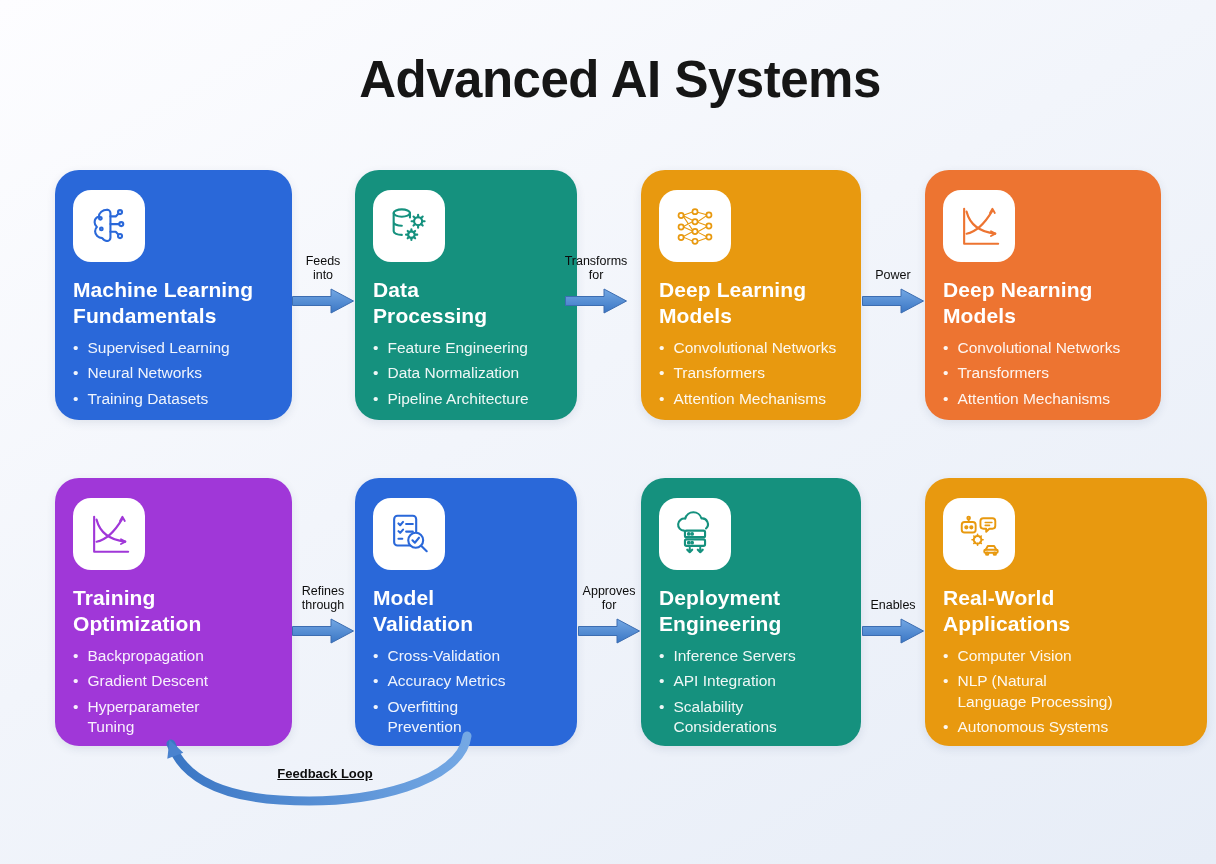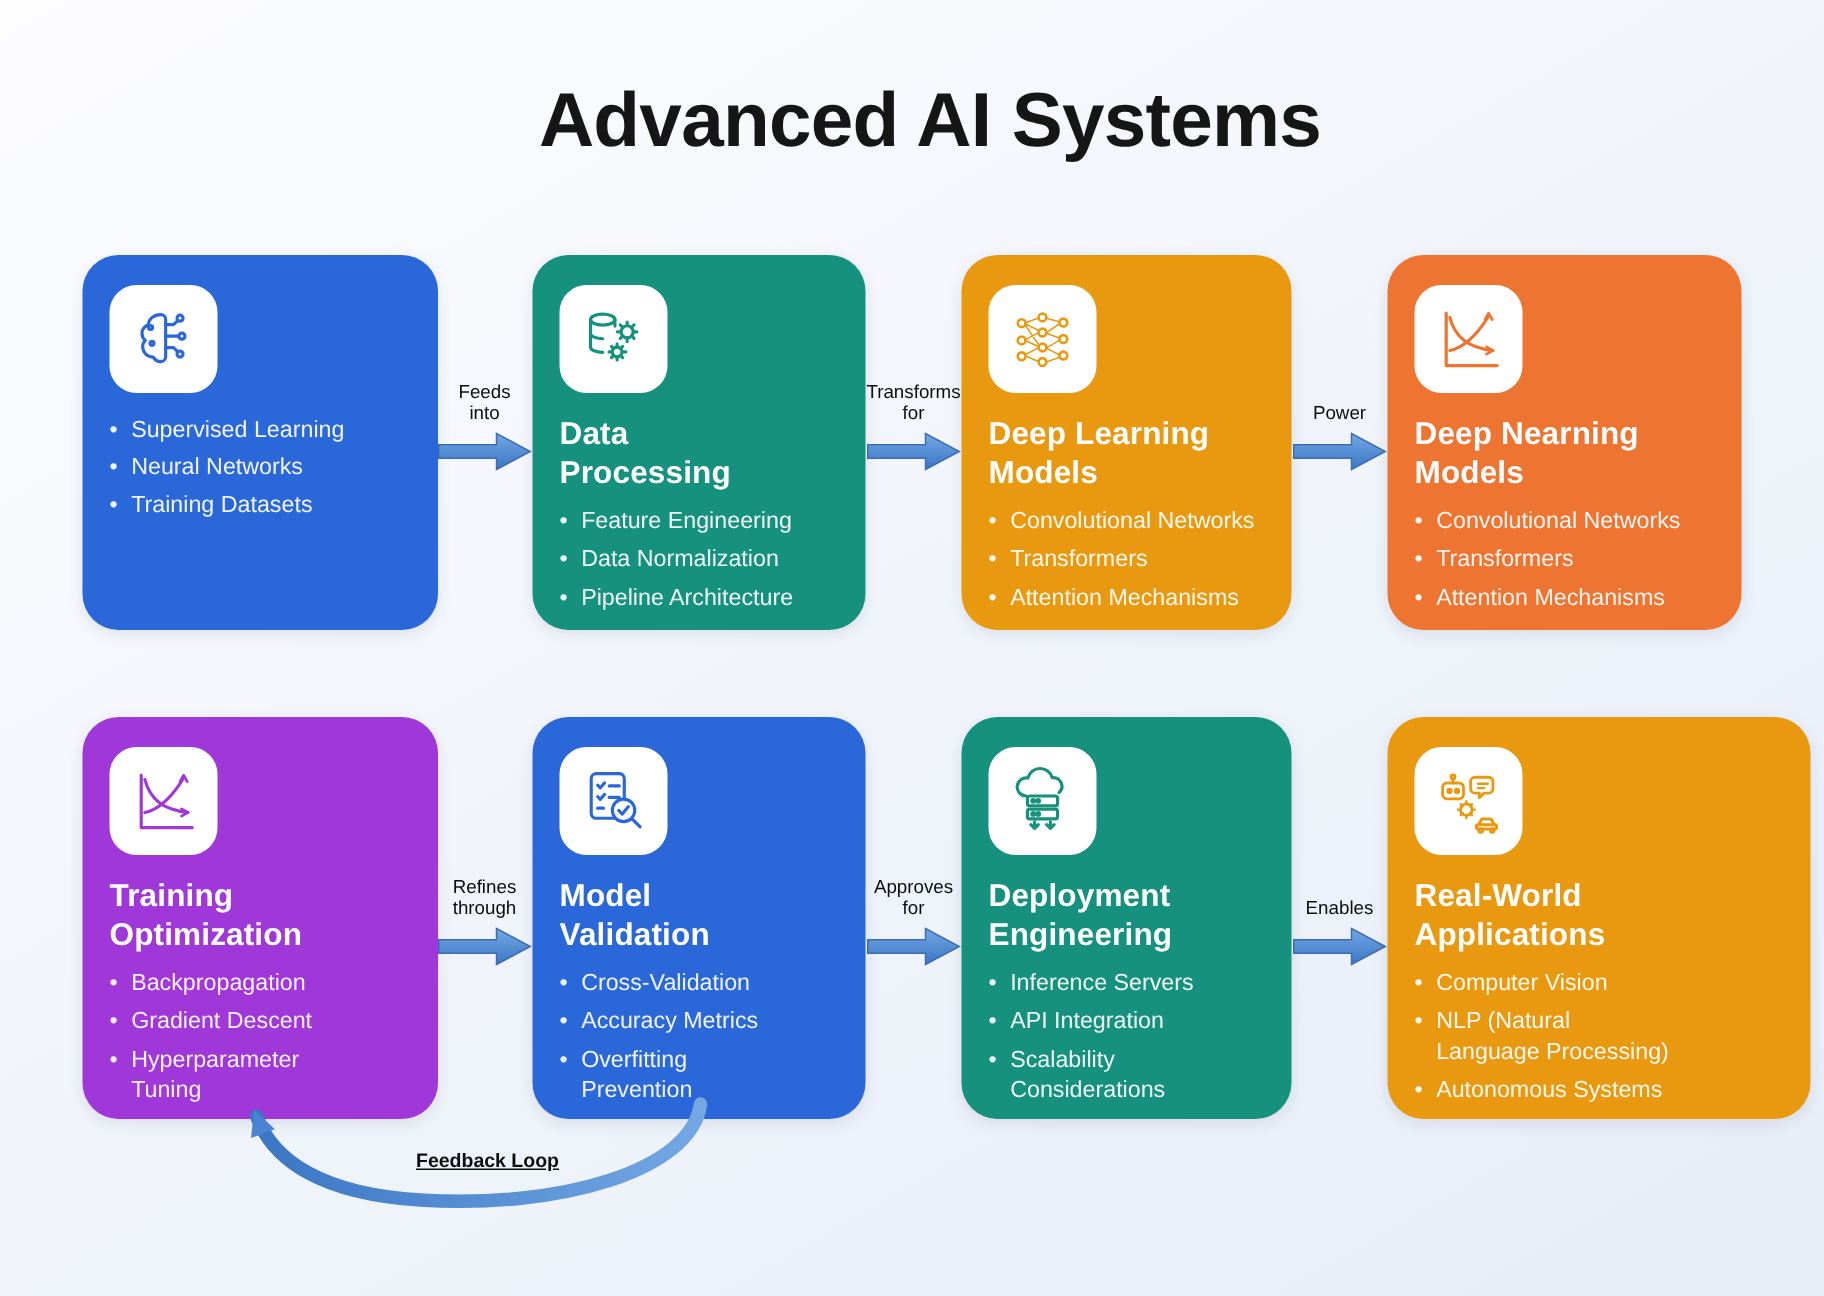--- a/index.html
+++ b/index.html
@@ -113,20 +113,22 @@
         <path d="M25.5 14h5.5l2.5-2.5"></path>
           <path d="M25.5 22h9"></path>
           <path d="M25.5 30h5.5l2.5 2.5"></path>
         <circle cx="35.5" cy="9.5" r="2.1"></circle>
           <circle cx="36.8" cy="22" r="2.1"></circle>
           <circle cx="35.5" cy="34.5" r="2.1"></circle>
         <circle cx="15" cy="16" r="1.4"></circle>
           <circle cx="16" cy="27" r="1.4"></circle>
       </svg>
     </span>
+    <h2 class="card-title">Machine Learning
+Fundamentals</h2>
     <ul class="bullets">
       <li>
           <span class="bullet-text">Supervised Learning</span>
         </li>
       <li>
           <span class="bullet-text">Neural Networks</span>
         </li>
       <li>
           <span class="bullet-text">Training Datasets</span>
         </li>
@@ -218,21 +220,21 @@
     </ul>
   </section>
 
   <div class="connector" style="left:291px;top:286px">
     <div class="connector-label">Feeds
 into</div>
     <svg width="64" height="30" viewBox="0 0 64 30">
       <path d="M1.5 10.5H40V3L62.5 15 40 27v-7.5H1.5z" fill="url(#arrowGrad)" stroke="#3c6db1" stroke-width="1"></path>
     </svg>
   </div>
-  <div class="connector" style="left:577px;top:286px">
+  <div class="connector" style="left:564px;top:286px">
     <div class="connector-label">Transforms
 for</div>
     <svg width="64" height="30" viewBox="0 0 64 30">
       <path d="M1.5 10.5H40V3L62.5 15 40 27v-7.5H1.5z" fill="url(#arrowGrad)" stroke="#3c6db1" stroke-width="1"></path>
     </svg>
   </div>
   <div class="connector" style="left:861px;top:286px">
     <div class="connector-label">Power</div>
     <svg width="64" height="30" viewBox="0 0 64 30">
       <path d="M1.5 10.5H40V3L62.5 15 40 27v-7.5H1.5z" fill="url(#arrowGrad)" stroke="#3c6db1" stroke-width="1"></path>

